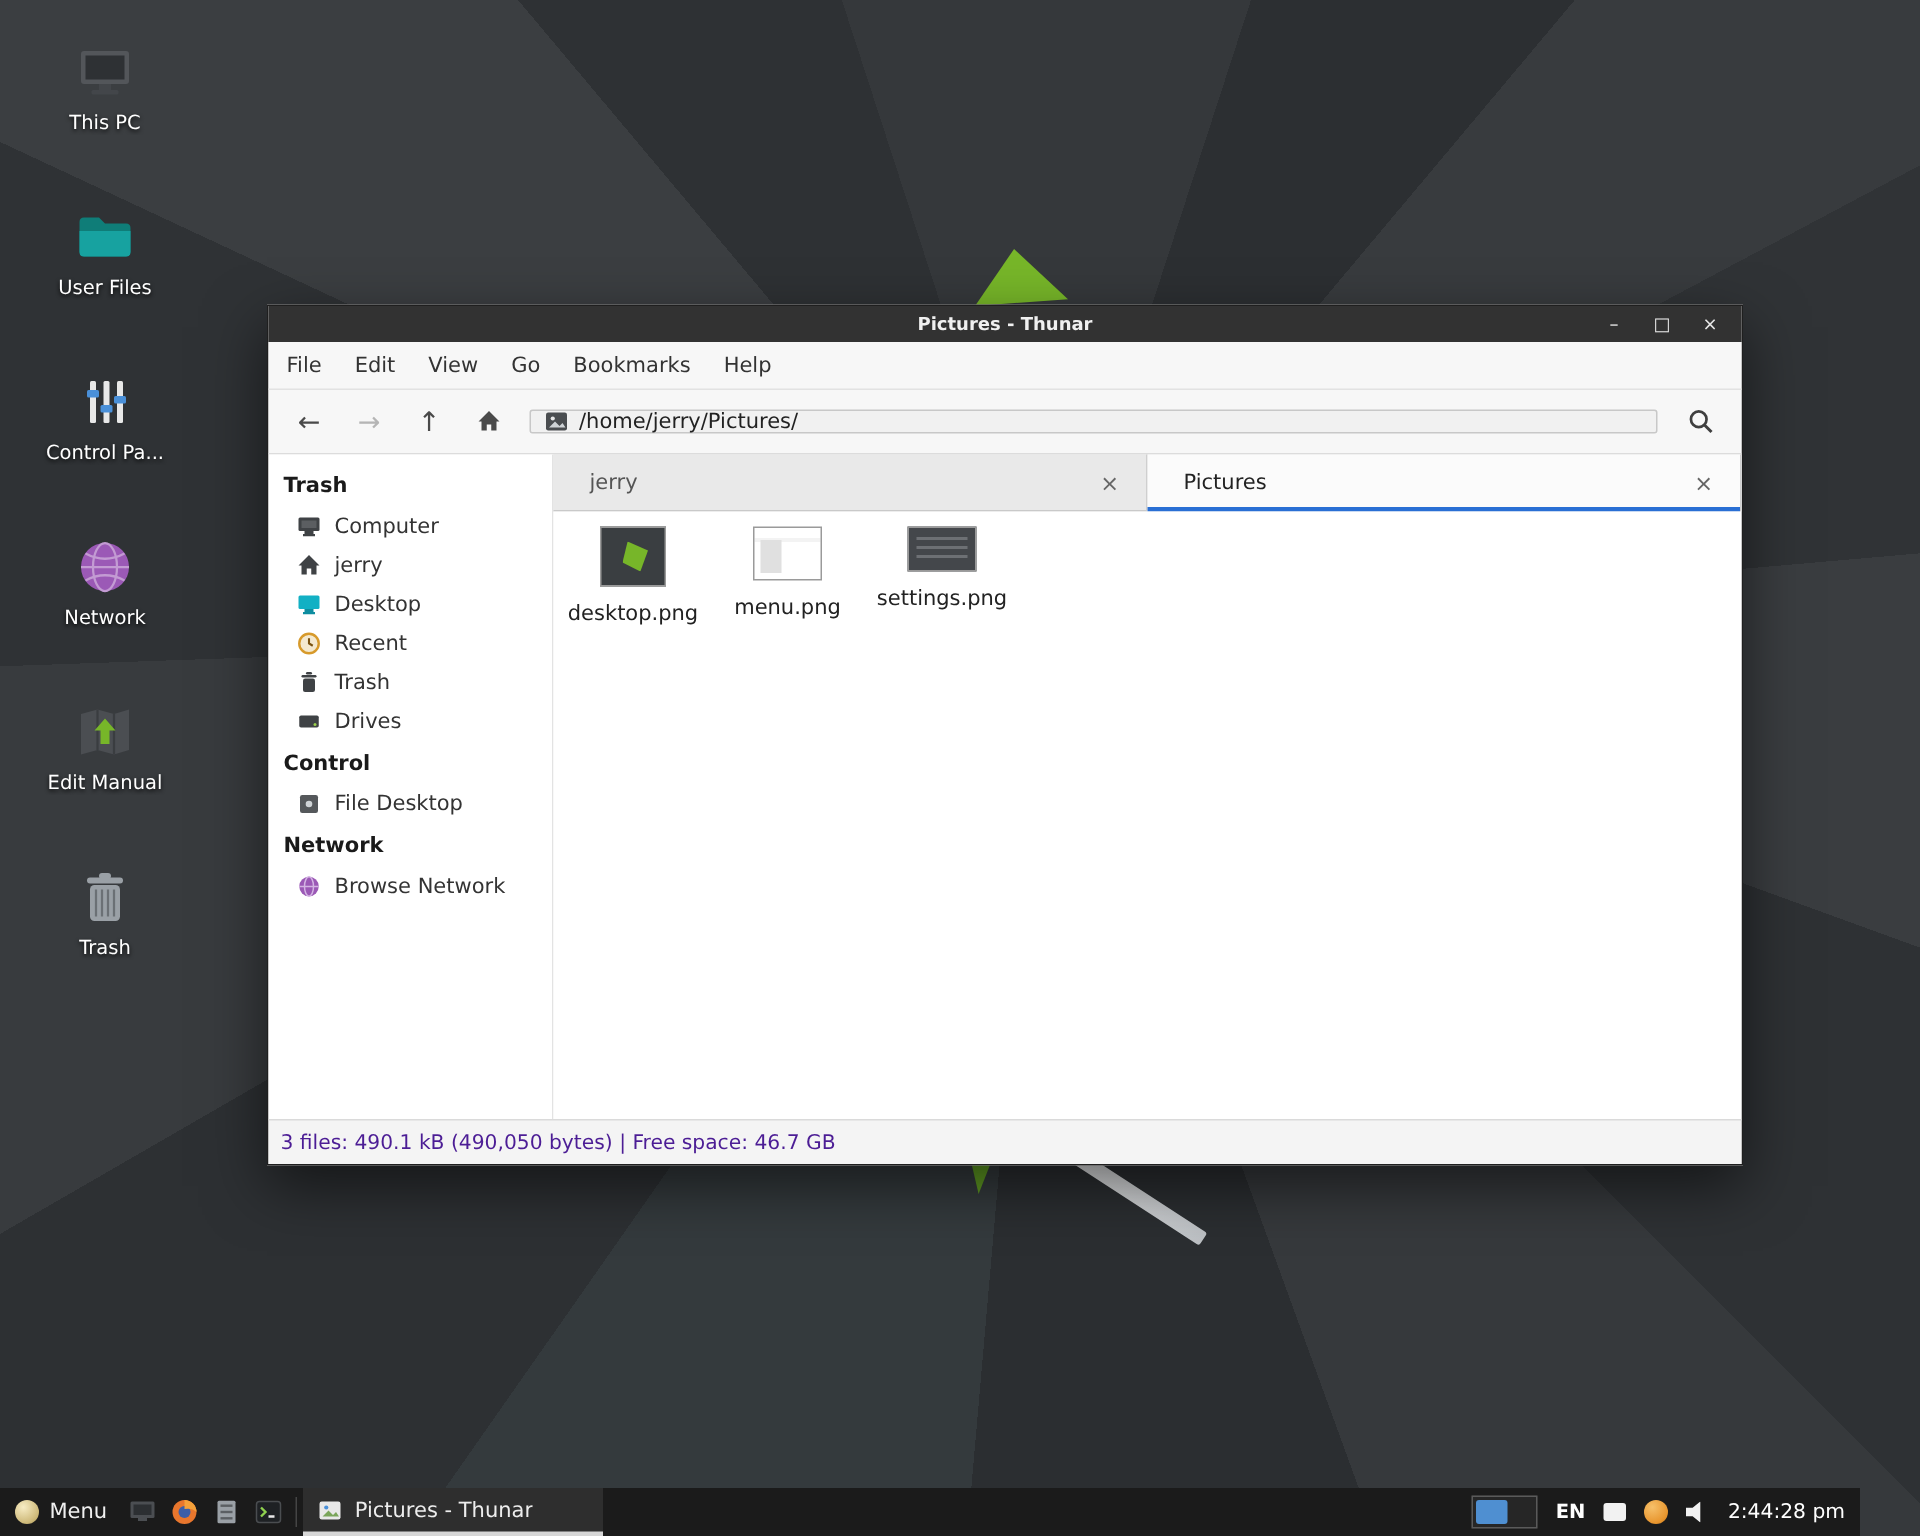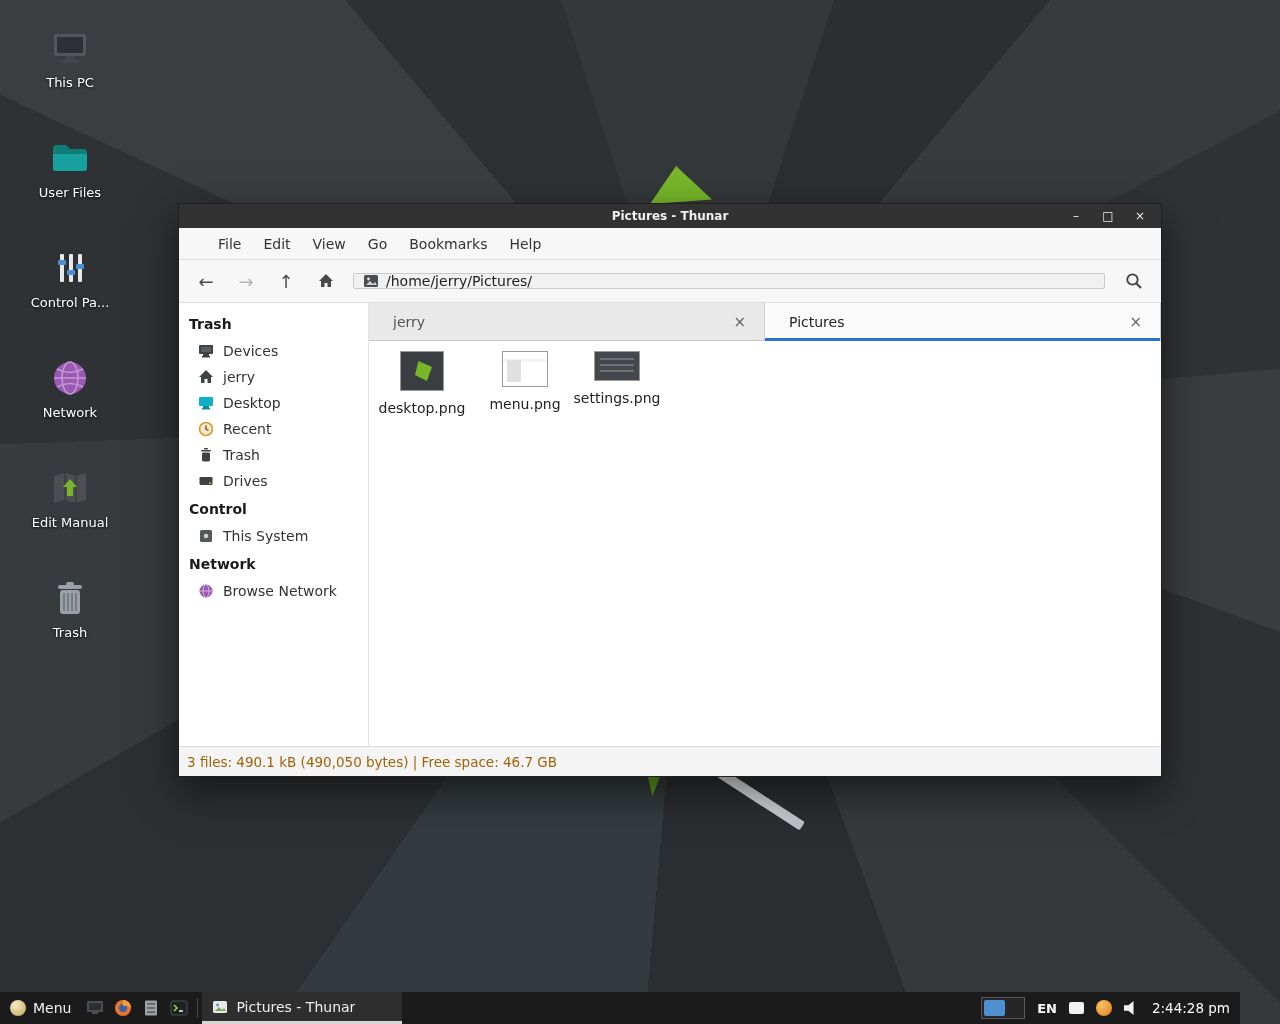--- a/index.html
+++ b/index.html
@@ -38,21 +38,21 @@
     background:#fff; border:1px solid #1f1f1f;
     box-shadow:0 14px 38px rgba(0,0,0,.55); display:flex; flex-direction:column; }
   .titlebar { height:24px; background:#323232; display:flex; align-items:center;
     position:relative; flex:0 0 auto; }
   .titlebar .title { position:absolute; left:0; right:0; text-align:center;
     color:#f0f0f0; font-size:12px; font-weight:bold; }
   .controls { margin-left:auto; display:flex; gap:18px; padding-right:14px; z-index:1; }
   .ctl { color:#e8e8e8; font-size:12px; width:14px; text-align:center; cursor:pointer; line-height:24px; }
 
   .menubar { height:32px; background:#f7f7f7; border-bottom:1px solid #e2e2e2;
-    display:flex; align-items:center; padding-left:28px; flex:0 0 auto; }
+    display:flex; align-items:center; padding-left:1px; flex:0 0 auto; }
   .menu-item { padding:0 11px; font-size:14px; color:#333; line-height:32px; cursor:default; }
 
   .toolbar { height:43px; background:#f7f7f7; border-bottom:1px solid #dcdcdc;
     display:flex; align-items:center; padding:0 8px; gap:2px; flex:0 0 auto; }
   .nav { width:38px; height:32px; display:flex; align-items:center; justify-content:center;
     font-size:18px; color:#4a4a4a; border-radius:2px; cursor:pointer; }
   .nav.disabled { color:#b5b5b5; }
   .pathbar { flex:1; height:16px; margin:0 8px 0 6px; background:#f1f1f1;
     border:1px solid #c8c8c8; border-radius:2px; display:flex; align-items:center;
     padding:0 9px; gap:7px; }
@@ -73,37 +73,37 @@
     background:#e9e9e9; border-right:1px solid #cfcfcf; border-bottom:1px solid #c9c9c9;
     font-size:14px; color:#555; cursor:pointer; position:relative; }
   .tab.active { background:#fbfbfb; color:#222; border-bottom:none; }
   .tab.active::after { content:""; position:absolute; left:0; right:0; bottom:0;
     height:3px; background:var(--accent,#2a6fd4); }
   .tab-label { flex:1; white-space:nowrap; overflow:hidden; text-overflow:ellipsis; }
   .tab-close { color:#666; font-size:15px; padding:2px 4px; cursor:pointer; }
 
   .files { flex:1; background:#fff; position:relative; overflow:hidden; }
   .file { position:absolute; top:10px; width:96px; text-align:center; cursor:pointer; }
-  .file-0 { left:5px; } .file-1 { left:108px; } .file-2 { left:200px; }
+  .file-0 { left:5px; } .file-1 { left:108px; } .file-2 { left:211px; }
   .thumb { margin:0 auto 7px; border:1px solid #9a9a9a; background:#fff; }
   .thumb-desktop { width:44px; height:40px; background:#3a3e41; position:relative; }
   .thumb-desktop .green-blob { position:absolute; left:14px; top:9px; width:17px; height:20px;
     background:var(--logo_green,#77b629); clip-path:polygon(20% 0, 100% 30%, 70% 100%, 0 70%); }
   .thumb-menu { width:46px; height:36px;
     background:linear-gradient(#ffffff 0 20%, #f3f3f3 20% 28%, #ffffff 28% 100%);
     position:relative; }
   .thumb-menu::after { content:""; position:absolute; left:4px; top:8px; width:14px; height:22px;
     background:#e0e0e0; }
   .thumb-settings { width:46px; height:30px; background:#44474b; position:relative; }
   .thumb-settings::after { content:""; position:absolute; left:5px; top:6px; right:5px; bottom:6px;
     background:repeating-linear-gradient(#6d7074 0 2px, #44474b 2px 6px); }
   .fname { font-size:14px; color:#222; }
 
   .statusbar { height:30px; background:#f4f4f4; border-top:1px solid #dadada;
-    display:flex; align-items:center; padding-left:8px; font-size:13.5px; color:#a16207;
+    display:flex; align-items:center; padding-left:8px; font-size:13.5px; color:#4c1d95;
     flex:0 0 auto; }
 
   
   .taskbar { position:absolute; left:0; bottom:0; width:1240px; height:32px;
     background:#1b1b1b; display:flex; align-items:center; z-index:10; }
   .tb-menu { display:flex; align-items:center; gap:7px; padding:0 10px; height:32px; cursor:pointer; }
   .tb-menu-label { color:#f0f0f0; font-size:14px; }
   .tb-logo { width:16px; height:16px; border-radius:50%;
     background:radial-gradient(circle at 35% 30%, #f7ecc4, #cdb878 70%, #9a8a50); }
   .tb-launcher { width:28px; height:32px; display:flex; align-items:center; justify-content:center; cursor:pointer; }
@@ -247,21 +247,21 @@
   <div class="win-body">
     <div class="sidebar">
       <div class="side-header">Trash</div>
       <div class="side-row">
         <svg viewBox="0 0 16 16" width="16" height="16">
             <rect x="1" y="2" width="14" height="9" rx="1" fill="#3f4245"></rect>
             <rect x="3" y="4" width="10" height="5" fill="#5b5e61"></rect>
             <rect x="5" y="11" width="6" height="2" fill="#3f4245"></rect>
             <rect x="4" y="13" width="8" height="1.5" fill="#3f4245"></rect>
           </svg>
-        <span>Devices</span>
+        <span>Computer</span>
       </div>
       <div class="side-row">
         <svg viewBox="0 0 16 16" width="16" height="16">
             <path d="M8 1 L15 8 h-2 v6 h-3.5 v-4 h-3 v4 H3 V8 H1 z" fill="#3f4245"></path>
           </svg>
         <span>jerry</span>
       </div>
       <div class="side-row">
         <svg viewBox="0 0 16 16" width="16" height="16">
             <rect x="1" y="2" width="14" height="9" rx="1" fill="#12b0c4"></rect>
@@ -291,21 +291,21 @@
             <circle cx="12" cy="10" r="1" fill="#9bd14a"></circle>
           </svg>
         <span>Drives</span>
       </div>
       <div class="side-header">Control</div>
       <div class="side-row">
         <svg viewBox="0 0 16 16" width="16" height="16">
             <rect x="2" y="2" width="12" height="12" rx="1.5" fill="#55585b"></rect>
             <circle cx="8" cy="8" r="2.2" fill="#cfd3d6"></circle>
           </svg>
-        <span>This System</span>
+        <span>File Desktop</span>
       </div>
       <div class="side-header">Network</div>
       <div class="side-row">
         <svg viewBox="0 0 16 16" width="16" height="16">
             <circle cx="8" cy="8" r="6.5" fill="#9b59b6"></circle>
             <ellipse cx="8" cy="8" rx="3" ry="6.5" fill="none" stroke="#d3b3e3" stroke-width="1"></ellipse>
             <line x1="1.5" y1="8" x2="14.5" y2="8" stroke="#d3b3e3" stroke-width="1"></line>
           </svg>
         <span>Browse Network</span>
       </div>

